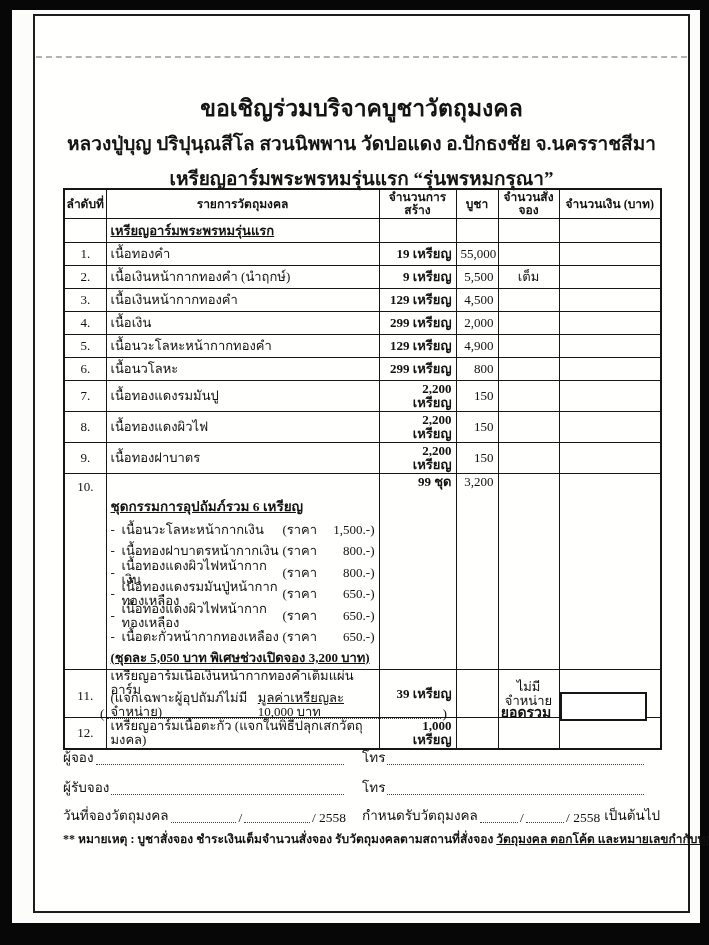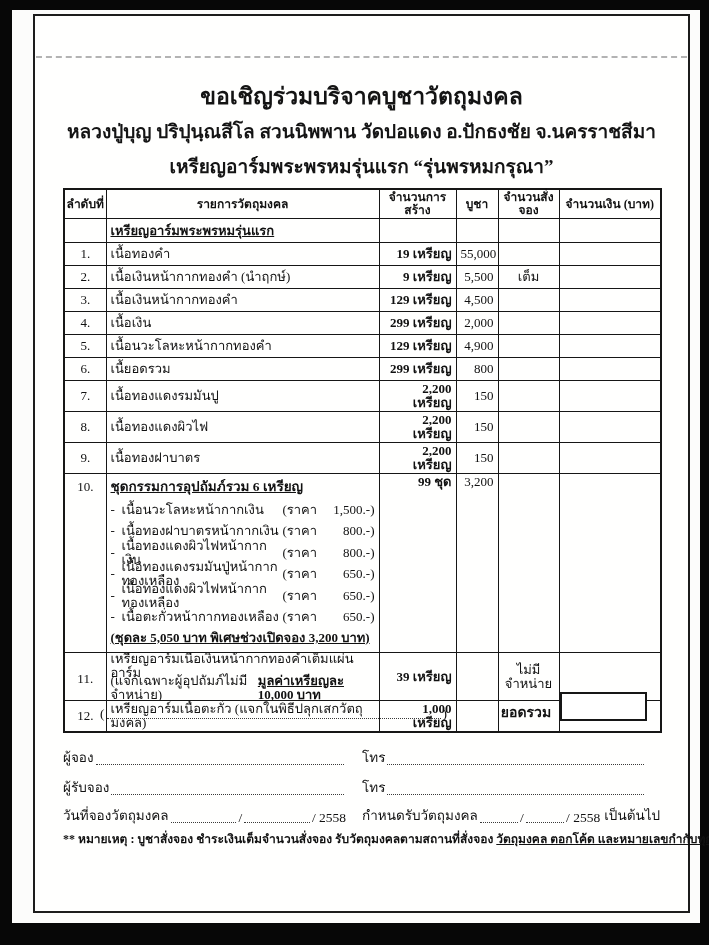--- a/index.html
+++ b/index.html
@@ -2,43 +2,43 @@
 <html><head>
 <meta charset="utf-8">
 <style>
   * { margin:0; padding:0; box-sizing:border-box; }
   body { width:709px; height:945px; background:#000; font-family:"Liberation Serif","DejaVu Serif",serif; color:#111; }
   #canvas { position:relative; width:709px; height:945px; background:#070707; overflow:hidden; }
   .sheet { position:absolute; left:12px; top:10px; width:688px; height:913px; background:#fcfcfb; }
   .page { position:absolute; left:33px; top:14px; width:657px; height:899px; border:2px solid #1c1c1c; background:#fffffe; }
   .cutline { position:absolute; left:36px; top:56px; width:651px; height:0; border-top:2px dashed #b3b3b3; }
 
-  .title { position:absolute; left:33px; width:657px; text-align:center; font-weight:bold; color:#141414; }
+  .title { position:absolute; left:33px; width:657px; text-align:center; font-weight:bold; color:#141414;margin-top:12px; }
   .title1 { top:78px; font-size:23px; }
   .title2 { top:116px; font-size:19px; }
   .title3 { top:151px; font-size:19px; }
 
   table.order { position:absolute; left:63px; top:188px; width:597px; border-collapse:collapse; table-layout:fixed; }
   table.order, table.order th, table.order td { border:1.5px solid #161616; }
   table.order { border-width:2px; }
   table.order th { font-size:12px; font-weight:bold; height:20px; text-align:center; line-height:13px; padding:1px;font-family:Liberation Serif, serif; }
   table.order td { font-size:13px; line-height:14px; padding:1px 4px; vertical-align:middle; overflow:hidden; }
   tr.group-row { height:24px; }
   tr.std { height:23px; }
   td.c-no { text-align:center; }
   td.c-item { padding-left:8px; }
   td.c-qty { text-align:right; padding-right:9px;font-weight:bold; }
   td.c-price { text-align:right; padding-right:7px; }
   td.c-order { text-align:center; }
-  .u { text-decoration:underline;font-weight:bold; }
+  .u { text-decoration:underline; }
   .b { font-weight:bold; }
 
   tr.row10 { height:179px; }
   tr.row10 td { vertical-align:top; }
-  .r10-title { height:24px; display:flex; align-items:center; font-weight:bold; font-size:13.5px; }
+  .r10-title { height:24px; display:flex; align-items:center; font-weight:bold; font-size:13.5px;margin-top:20px; }
   .r10-title span { text-decoration:underline; }
   .subitem { height:21.5px; display:flex; align-items:center; }
   .subitem .dash { width:11px; }
   .subitem .si-name { flex:1; }
   .subitem .si-price { width:92px; display:flex; justify-content:space-between; margin-left:auto; flex:none; }
   .r10-foot { height:20px; display:flex; align-items:center; font-weight:bold; }
   .r10-foot span { text-decoration:underline; }
   td.r10-qty, td.r10-price { padding-top:5px; }
 
   tr.row11 { height:48px; }
@@ -139,21 +139,21 @@
       <tr class="std">
         <td class="c-no">5.</td>
         <td class="c-item">เนื้อนวะโลหะหน้ากากทองคำ</td>
         <td class="c-qty">129 เหรียญ</td>
         <td class="c-price">4,900</td>
         <td class="c-order"></td>
         <td></td>
       </tr>
       <tr class="std">
         <td class="c-no">6.</td>
-        <td class="c-item">เนื้ยอดรวม</td>
+        <td class="c-item">เนื้อนวโลหะ</td>
         <td class="c-qty">299 เหรียญ</td>
         <td class="c-price">800</td>
         <td class="c-order"></td>
         <td></td>
       </tr>
       <tr class="std">
         <td class="c-no">7.</td>
         <td class="c-item">เนื้อทองแดงรมมันปู</td>
         <td class="c-qty">2,200 เหรียญ</td>
         <td class="c-price">150</td>

